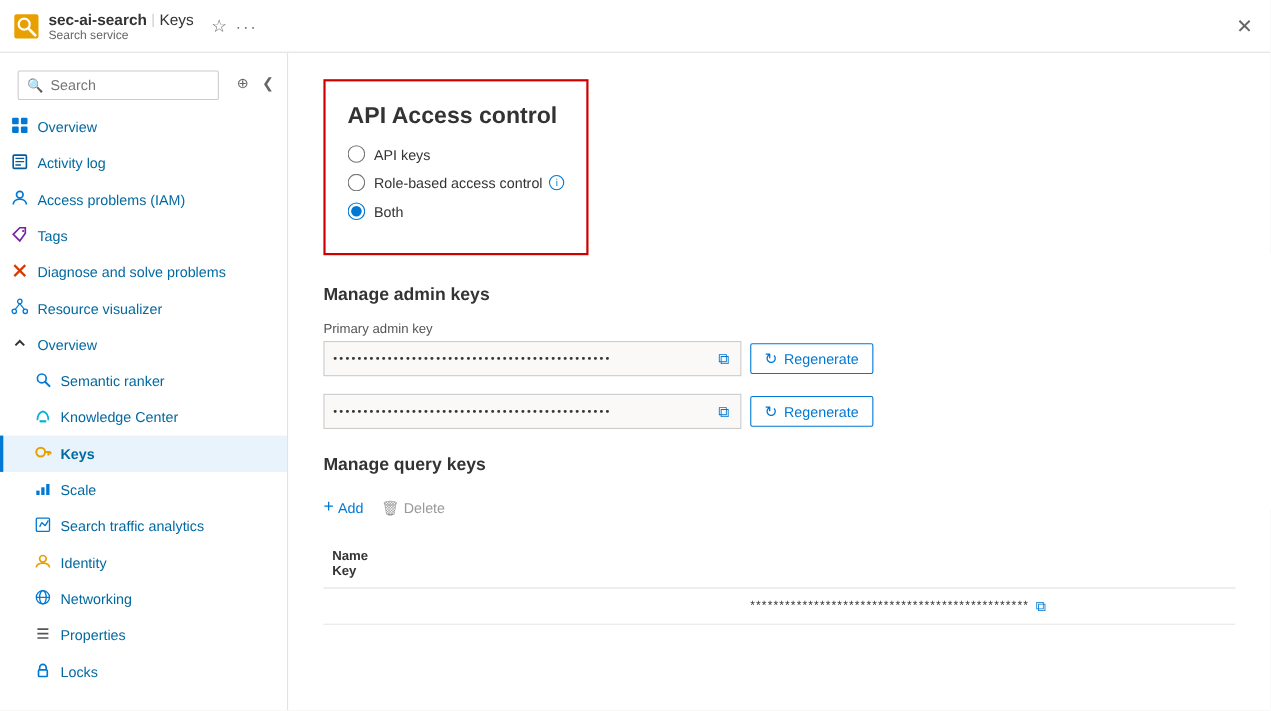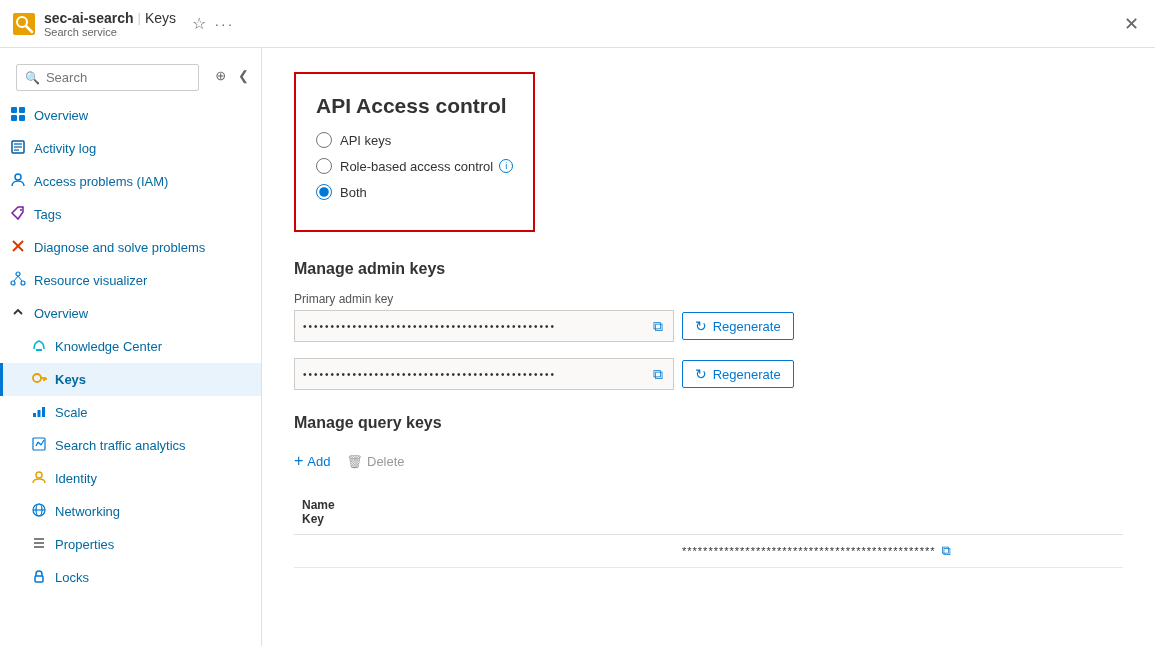--- a/index.html
+++ b/index.html
@@ -176,20 +176,27 @@
               <line x1="8" y1="5" x2="4" y2="10" stroke="#0078d4" stroke-width="1"></line>
               <line x1="8" y1="5" x2="12" y2="10" stroke="#0078d4" stroke-width="1"></line>
             </svg></span>
           <span>Resource visualizer</span>
         </div>
         <div class="nav-item">
           <span class="nav-icon"><svg width="16" height="16" viewBox="0 0 16 16">
               <polyline points="4,10 8,6 12,10" fill="none" stroke="#333" stroke-width="1.8"></polyline>
             </svg></span>
           <span>Overview</span>
+        </div>
+        <div class="nav-item nav-indent">
+          <span class="nav-icon"><svg width="16" height="16" viewBox="0 0 16 16">
+              <circle cx="7" cy="7" r="4" fill="none" stroke="#0078d4" stroke-width="1.5"></circle>
+              <line x1="10" y1="10" x2="14" y2="14" stroke="#0078d4" stroke-width="1.8" stroke-linecap="round"></line>
+            </svg></span>
+          <span>Semantic ranker</span>
         </div>
         <div class="nav-item nav-indent">
           <span class="nav-icon"><svg width="16" height="16" viewBox="0 0 16 16">
               <path d="M3 12c0-4 2-7 5-8 3 1 5 4 5 8" fill="none" stroke="#00b4d8" stroke-width="1.5"></path>
               <rect x="5" y="12" width="6" height="2" fill="#00b4d8"></rect>
             </svg></span>
           <span>Knowledge Center</span>
         </div>
         <div class="nav-item active nav-indent">
           <span class="nav-icon"><svg width="16" height="16" viewBox="0 0 16 16">

